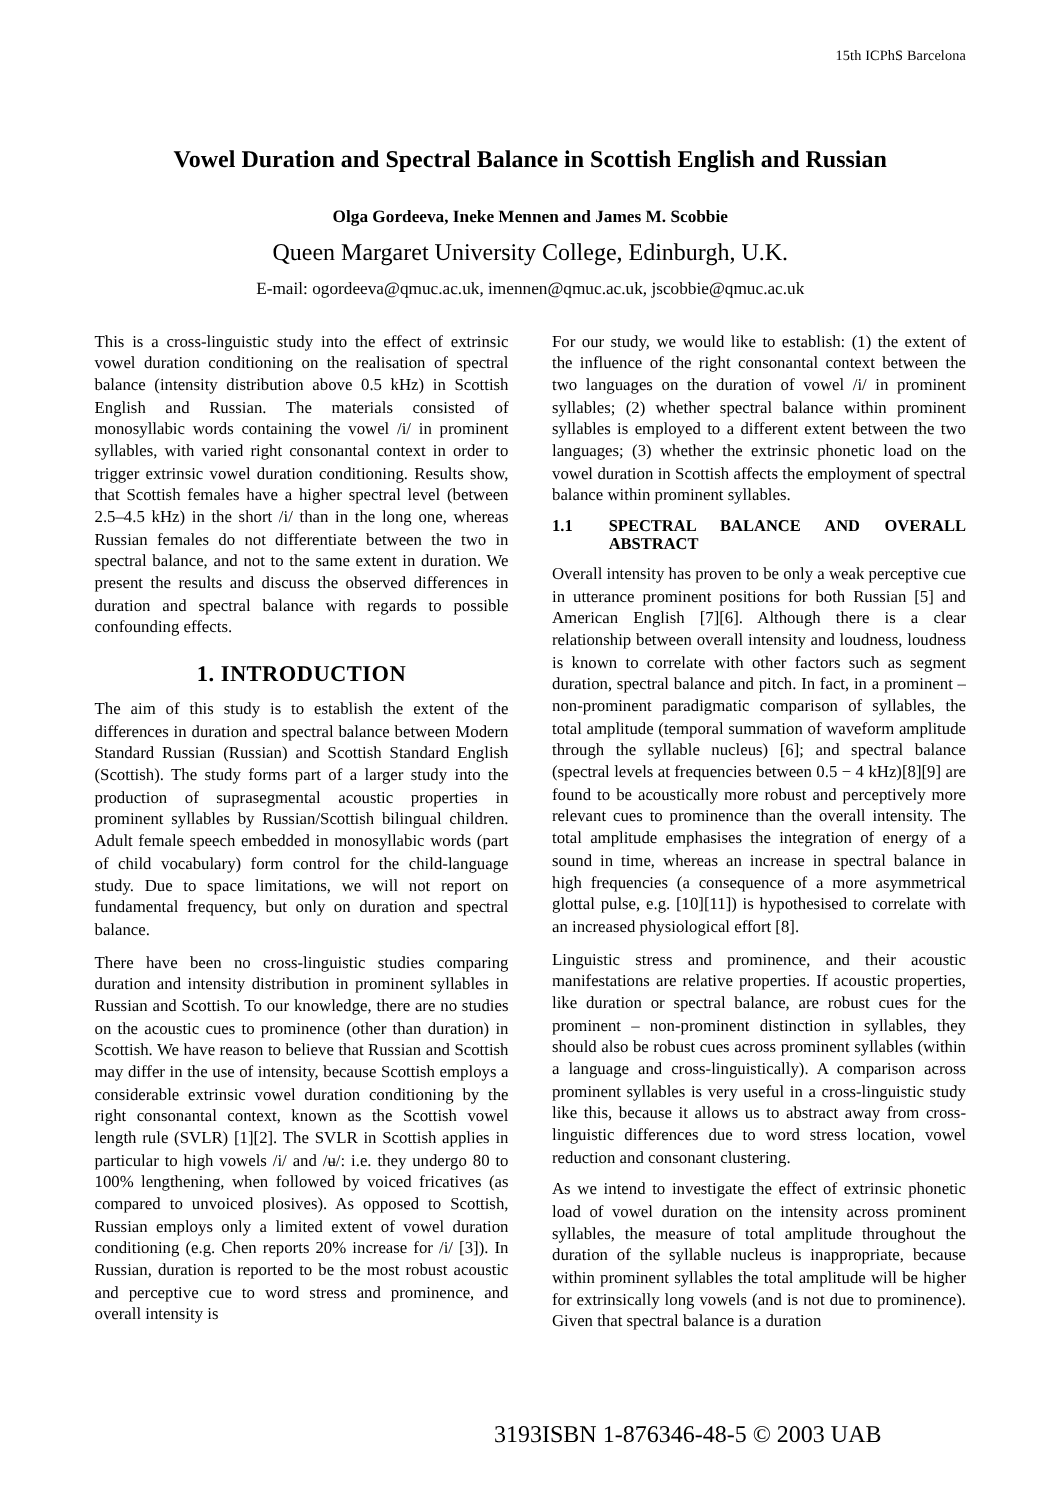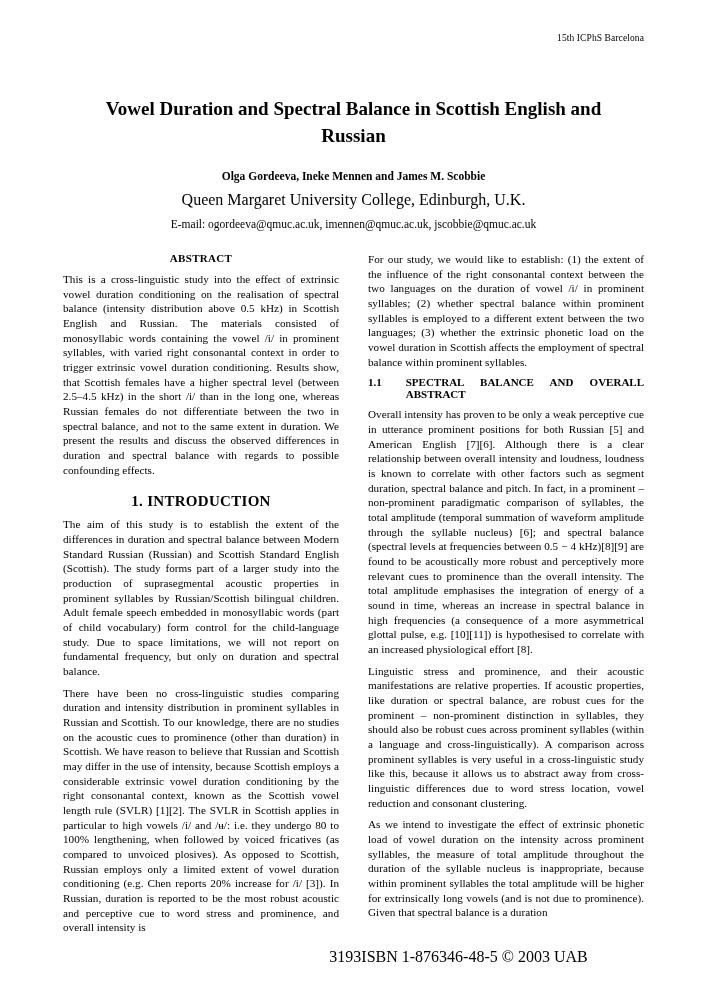--- a/index.html
+++ b/index.html
@@ -29,21 +29,21 @@
     font-size: 9.5px;
     letter-spacing: 0.1px;
   }
   .content {
     position: absolute;
     left: 63px;
     top: 96px;
     width: 581px;
   }
   .title {
-    font-size: 19px;
+    font-size: 16px;
     font-weight: bold;
     text-align: center;
     line-height: 1.42;
     margin: 0 18px;
   }
   .authors {
     margin-top: 20px;
     font-size: 11.5px;
     font-weight: bold;
     text-align: center;
@@ -131,21 +131,20 @@
   <div class="content">
 
     <div class="title">Vowel Duration and Spectral Balance in Scottish English and Russian</div>
     <div class="authors">Olga Gordeeva, Ineke Mennen and James M. Scobbie</div>
     <div class="affil">Queen Margaret University College, Edinburgh, U.K.</div>
     <div class="email">E-mail: ogordeeva@qmuc.ac.uk, imennen@qmuc.ac.uk, jscobbie@qmuc.ac.uk</div>
 
     <div class="columns">
 
       <div class="col">
-        <div class="sec-head">ABSTRACT</div>
         <p class="body first">This is a cross-linguistic study into the effect of extrinsic vowel duration conditioning on the realisation of spectral balance (intensity distribution above 0.5 kHz) in Scottish English and Russian. The materials consisted of monosyllabic words containing the vowel /i/ in prominent syllables, with varied right consonantal context in order to trigger extrinsic vowel duration conditioning. Results show, that Scottish females have a higher spectral level (between 2.5–4.5 kHz) in the short /i/ than in the long one, whereas Russian females do not differentiate between the two in spectral balance, and not to the same extent in duration. We present the results and discuss the observed differences in duration and spectral balance with regards to possible confounding effects.</p>
         <div class="num-head">1.    INTRODUCTION</div>
         <p class="body">The aim of this study is to establish the extent of the differences in duration and spectral balance between Modern Standard Russian (Russian) and Scottish Standard English (Scottish). The study forms part of a larger study into the production of suprasegmental acoustic properties in prominent syllables by Russian/Scottish bilingual children. Adult female speech embedded in monosyllabic words (part of child vocabulary) form control for the child-language study. Due to space limitations, we will not report on fundamental frequency, but only on duration and spectral balance.</p>
         <p class="body">There have been no cross-linguistic studies comparing duration and intensity distribution in prominent syllables in Russian and Scottish. To our knowledge, there are no studies on the acoustic cues to prominence (other than duration) in Scottish. We have reason to believe that Russian and Scottish may differ in the use of intensity, because Scottish employs a considerable extrinsic vowel duration conditioning by the right consonantal context, known as the Scottish vowel length rule (SVLR) [1][2]. The SVLR in Scottish applies in particular to high vowels /i/ and /ʉ/: i.e. they undergo 80 to 100% lengthening, when followed by voiced fricatives (as compared to unvoiced plosives). As opposed to Scottish, Russian employs only a limited extent of vowel duration conditioning (e.g. Chen reports 20% increase for /i/ [3]). In Russian, duration is reported to be the most robust acoustic and perceptive cue to word stress and prominence, and overall intensity is</p>
       </div>
 
       <div class="col">
         <p class="body">For our study, we would like to establish: (1) the extent of the influence of the right consonantal context between the two languages on the duration of vowel /i/ in prominent syllables; (2) whether spectral balance within prominent syllables is employed to a different extent between the two languages; (3) whether the extrinsic phonetic load on the vowel duration in Scottish affects the employment of spectral balance within prominent syllables.</p>
         <div class="sub-head">
           <span class="num">1.1</span>

